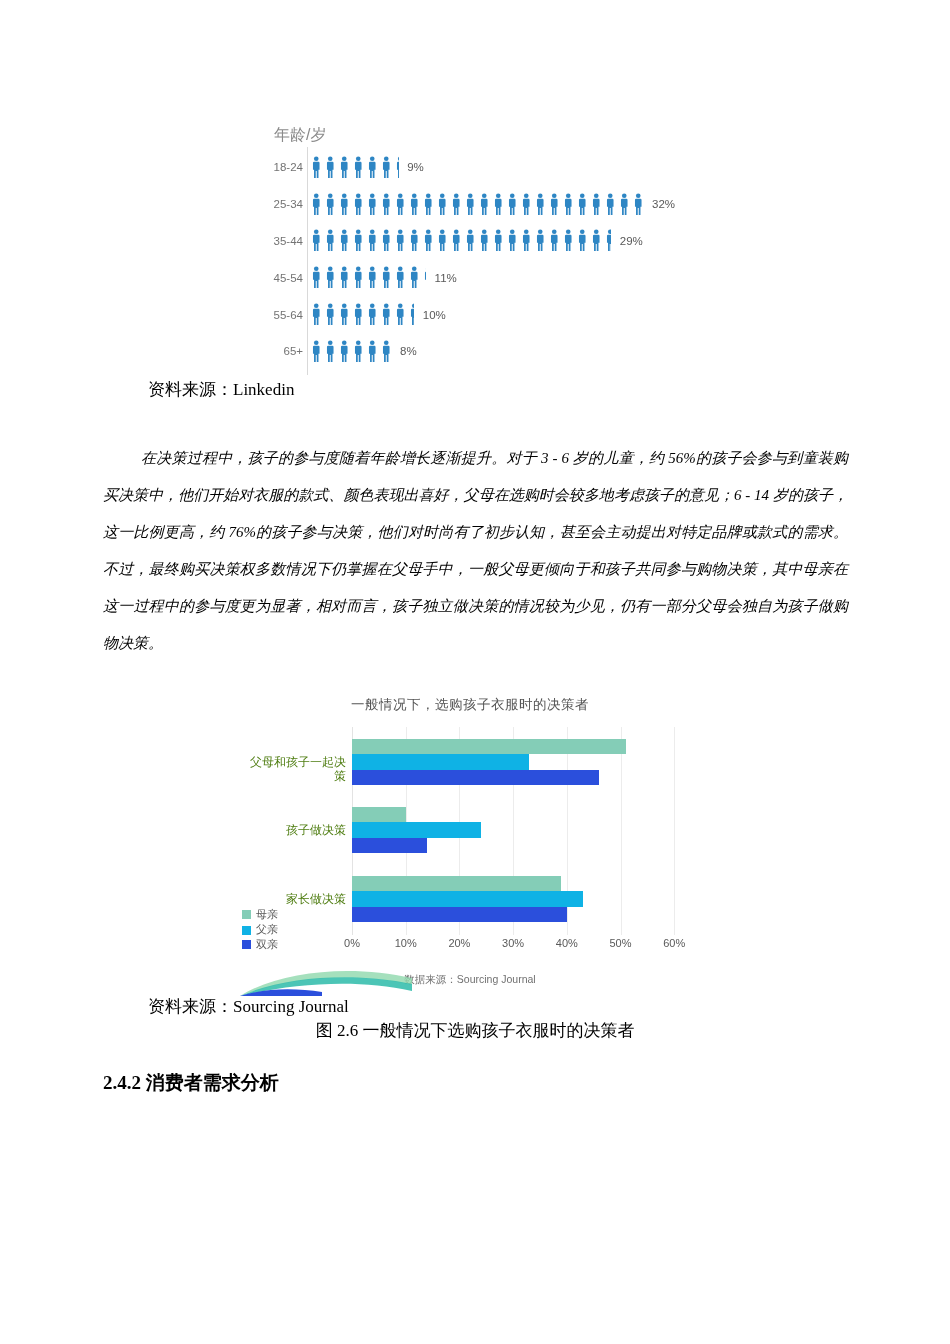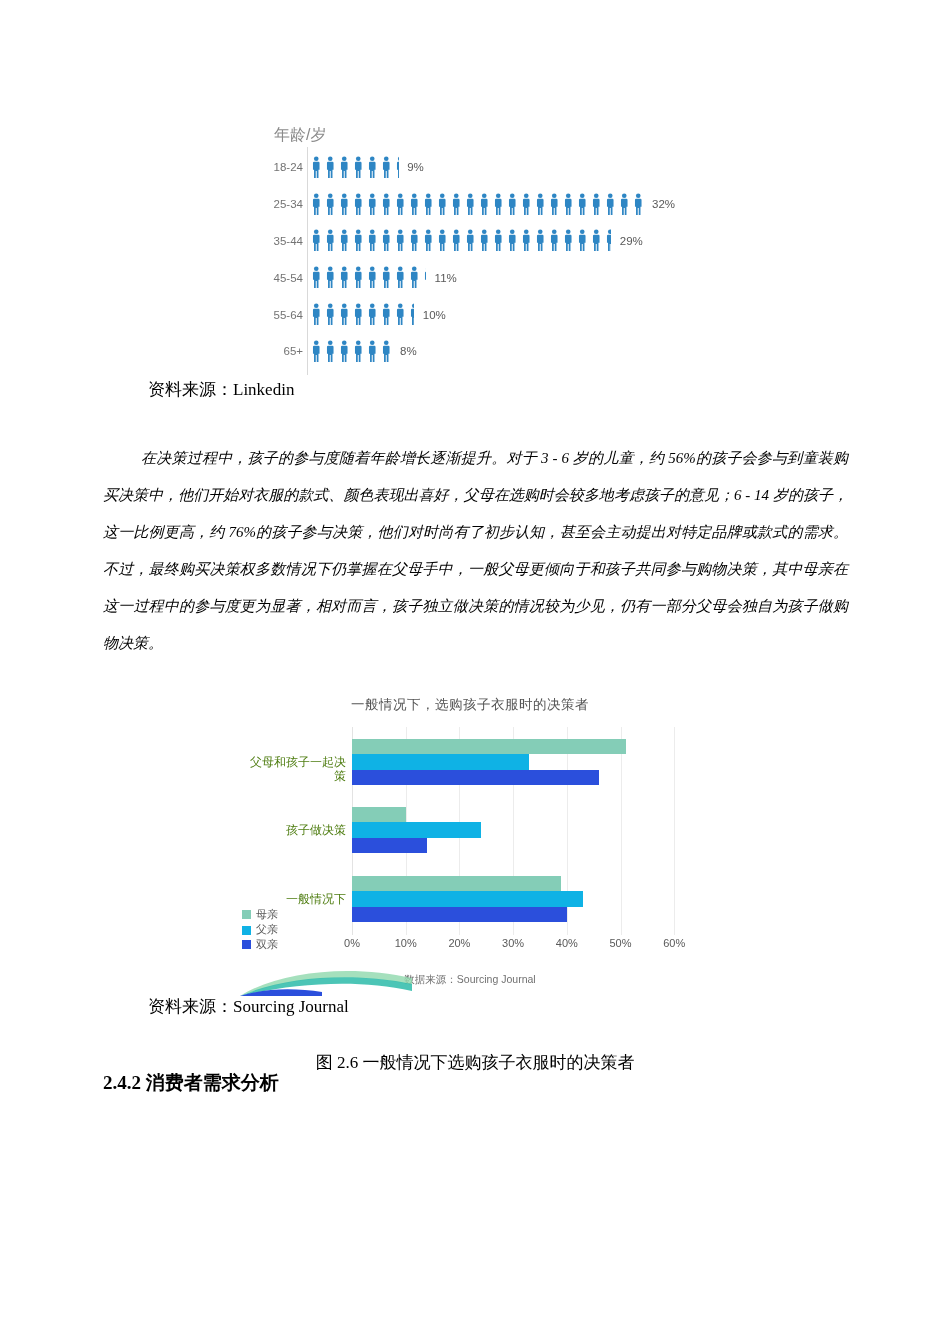--- a/index.html
+++ b/index.html
@@ -37,21 +37,21 @@
              font-size:10.5px;color:#707070;}
   .swoosh{position:absolute;left:0;top:270px;}
 
   
   .srcline{position:absolute;margin:0;font-size:17px;line-height:22px;}
   .src1{left:148px;top:379px;}
   .src2{left:148px;top:996px;}
   .caption{position:absolute;left:0;width:950px;margin:0;text-align:center;
            font-size:17px;line-height:22px;}
   .cap1{top:402px;}
-  .cap2{top:1052px;text-align:center;}
+  .cap2{top:1020px;text-align:center;}
   .body-para{position:absolute;left:103px;width:745px;margin:0;font-size:15px;
              line-height:37px;text-align:justify;text-indent:38px;color:#000;font-style:italic;}
   .para1{top:440px;}
   .para2{top:1100px;}
   .heading{position:absolute;left:103px;top:1070px;margin:0;font-size:19px;
            line-height:26px;font-weight:bold;}
 </style>
 </head>
 <body>
 
@@ -424,21 +424,21 @@
         <div class="bar" title="母亲 10%" style="left: 0px; top: 80px; width: 53.7px; background: rgb(132, 205, 183);"></div>
         <div class="bar" title="父亲 24%" style="left: 0px; top: 95.4px; width: 128.9px; background: rgb(15, 178, 229);"></div>
         <div class="bar" title="双亲 14%" style="left: 0px; top: 110.8px; width: 75.2px; background: rgb(43, 79, 220);"></div>
         <div class="bar" title="母亲 39%" style="left: 0px; top: 149px; width: 209.4px; background: rgb(132, 205, 183);"></div>
         <div class="bar" title="父亲 43%" style="left: 0px; top: 164.4px; width: 230.9px; background: rgb(15, 178, 229);"></div>
         <div class="bar" title="双亲 40%" style="left: 0px; top: 179.8px; width: 214.8px; background: rgb(43, 79, 220);"></div>
       </div>
     <div id="cat-labels">
         <div class="cat-label" style="top: 62px;">父母和孩子一起决策</div>
         <div class="cat-label" style="top: 130px;">孩子做决策</div>
-        <div class="cat-label" style="top: 199px;">一般情况下</div>
+        <div class="cat-label" style="top: 199px;">家长做决策</div>
       </div>
     <div id="bar-legend">
         <div class="legend-item" style="top: 215px;">
           <span class="legend-swatch" style="background: rgb(132, 205, 183);"></span>
           <span class="legend-label">母亲</span>
         </div>
         <div class="legend-item" style="top: 230px; align-items: flex-end;">
           <span class="legend-swatch" style="background: rgb(15, 178, 229);"></span>
           <span class="legend-label">父亲</span>
         </div>

